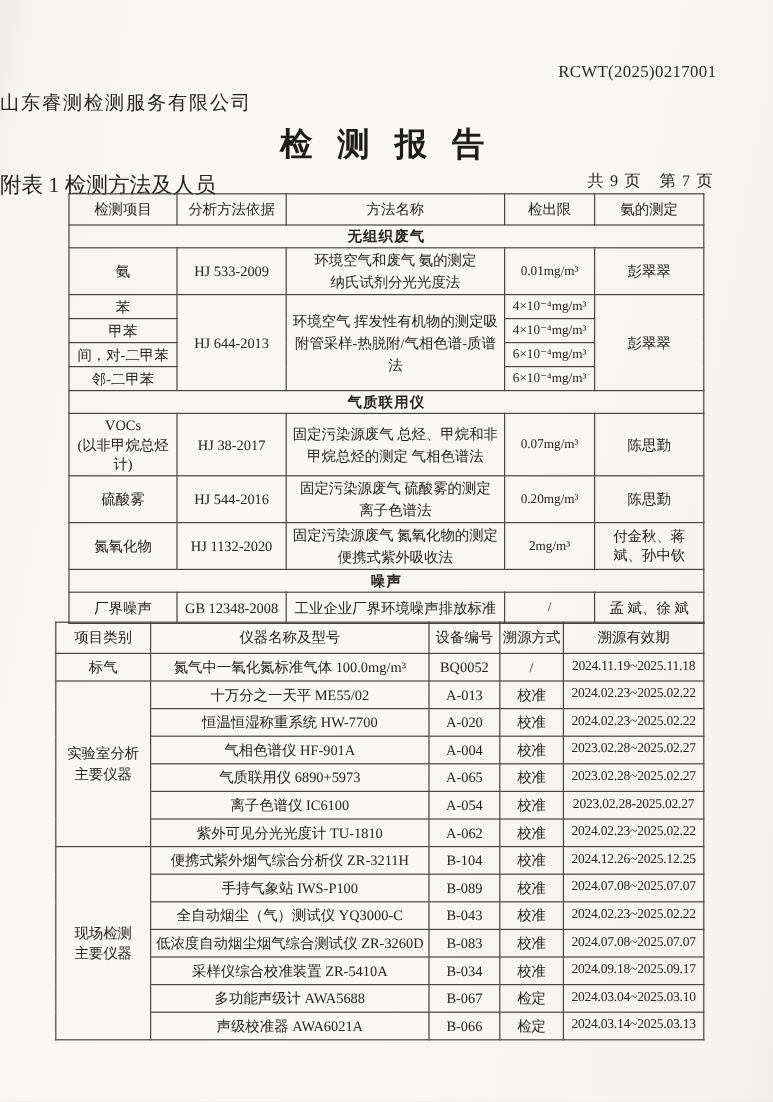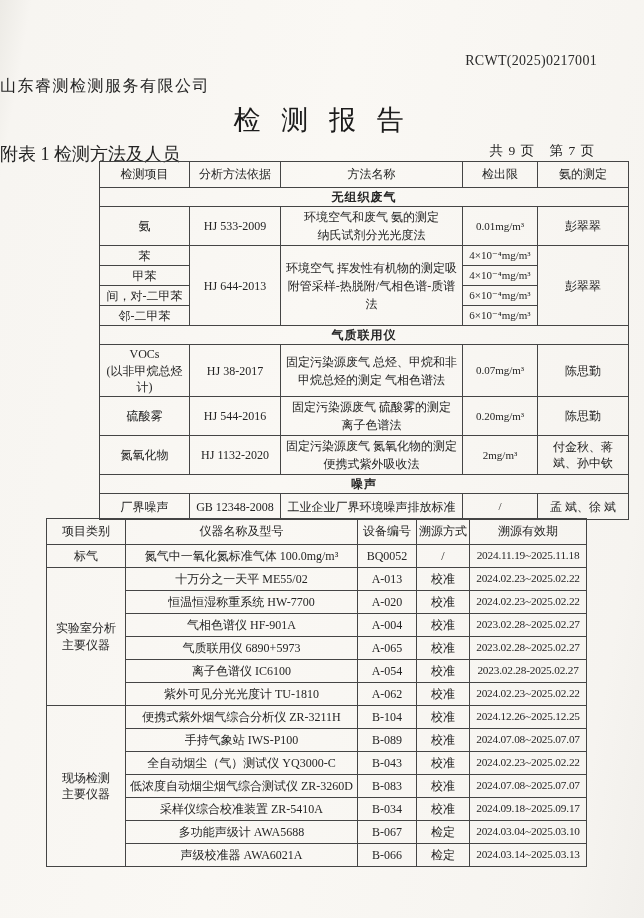--- a/index.html
+++ b/index.html
@@ -16,21 +16,21 @@
   .report-no{
     position:absolute;top:53px;right:47px;
     font-size:14px;letter-spacing:.3px;color:#2a2a2a;
   }
   .company{
     position:absolute;top:76px;left:0;width:100%;
     text-align:left;font-size:16px;letter-spacing:1.5px;color:#242424;
   }
   .main-title{
     position:absolute;top:102px;left:0;width:100%;
-    text-align:center;font-size:27px;font-weight:normal;letter-spacing:7px;color:#1c1c1c;
+    text-align:center;font-size:27px;font-weight:bold;letter-spacing:7px;color:#1c1c1c;
   }
   .caption1{
     position:absolute;top:142px;left:0;width:100%;
     text-align:left;font-size:18px;color:#242424;
   }
   .page-info{
     position:absolute;top:142px;right:49px;
     font-size:13.5px;letter-spacing:1px;color:#242424;
   }
   .caption2{
@@ -40,21 +40,21 @@
   table{
     position:absolute;border-collapse:collapse;table-layout:fixed;
     font-size:12px;color:#242424;
   }
   td,th{
     border:1px solid #454545;
     text-align:center;vertical-align:middle;
     padding:1px 2px;font-weight:normal;
     white-space:pre-line;line-height:1.35;overflow:hidden;
   }
-  #table1{left:57px;top:161px;width:529px;margin-left:42px;}
+  #table1{left:57px;top:161px;width:529px;}
   #table2{left:46px;top:518px;width:540px;}
   .sec td{letter-spacing:1px;font-weight:bold;}
   .lim{font-size:11px;}
   .dt{font-size:11.3px;letter-spacing:-.2px;}
   .mth{line-height:1.5;}
 </style>
 </head>
 <body>
 
 <div class="page">

